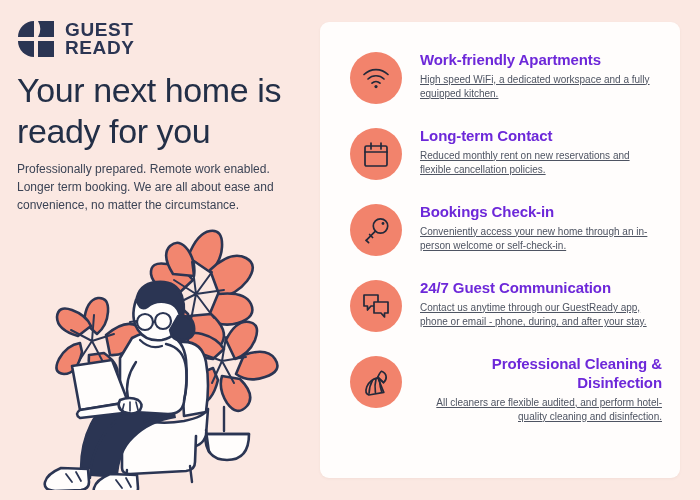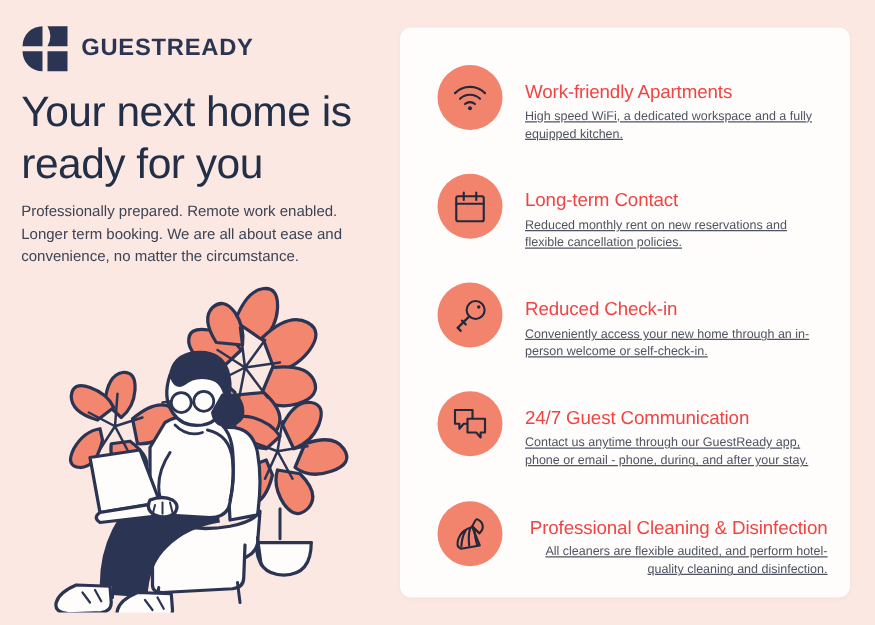--- a/index.html
+++ b/index.html
@@ -39,21 +39,21 @@
     gap: 10px;
   }
   .logo-mark {
     width: 38px;
     height: 38px;
     display: block;
     flex: 0 0 auto;
   }
   .logo-word {
     display: flex;
-    flex-direction: row;
+    flex-direction: column;
     line-height: 0.96;
   }
   .logo-word span {
     font-family: "Liberation Sans", sans-serif;
     font-weight: 700;
     font-size: 19px;
     letter-spacing: 0.6px;
     color: #2b3553;
   }
 
@@ -129,25 +129,25 @@
     margin-top: 2px;
   }
   .feature-icon svg { display: block; }
 
   .feature-body {
     flex: 1 1 auto;
     padding-top: 1px;
     min-width: 0;
   }
   .feature-title {
-    margin: 14px 0 3px 0;
+    margin: 0 0 3px 0;
     font-size: 15px;
-    font-weight: 400;
+    font-weight: 700;
     letter-spacing: -0.1px;
-    color: #ef4444;
+    color: #6d28d9;
     line-height: 1.25;
   }
   .feature-desc {
     margin: 0;
     font-size: 10px;
     line-height: 1.42;
     color: #4e5462;
     text-decoration: underline;
   }
 </style>
@@ -308,21 +308,21 @@
             <g fill="none" stroke="#23293a" stroke-width="1.7" stroke-linecap="round" stroke-linejoin="round">
               <circle cx="17.5" cy="9" r="7.2"></circle>
               <path d="M12.4 14.1 L3.2 23.3"></path>
               <path d="M6.6 17.5 L9.6 20.5"></path>
               <path d="M3.2 23.3 L5.6 25.7"></path>
             </g>
             <circle cx="20" cy="6.5" r="1.4" fill="#23293a"></circle>
           </svg>
         </div>
         <div class="feature-body">
-          <p class="feature-title">Reduced Check-in</p>
+          <p class="feature-title">Bookings Check-in</p>
           <p class="feature-desc">Conveniently access your new home through an in-person welcome or self-check-in.</p>
         </div>
       </div>
 
       <div class="feature">
         <div class="feature-icon">
           <svg width="28" height="26" viewBox="0 0 28 26">
             <g fill="#f2836c" stroke="#23293a" stroke-width="1.7" stroke-linecap="round" stroke-linejoin="round">
               <path d="M2 2 L16 2 L16 13 L9 13 L5.5 17 L5.5 13 L2 13 Z"></path>
               <path d="M12 9 L26 9 L26 20 L22.5 20 L22.5 24 L19 20 L12 20 Z"></path>

